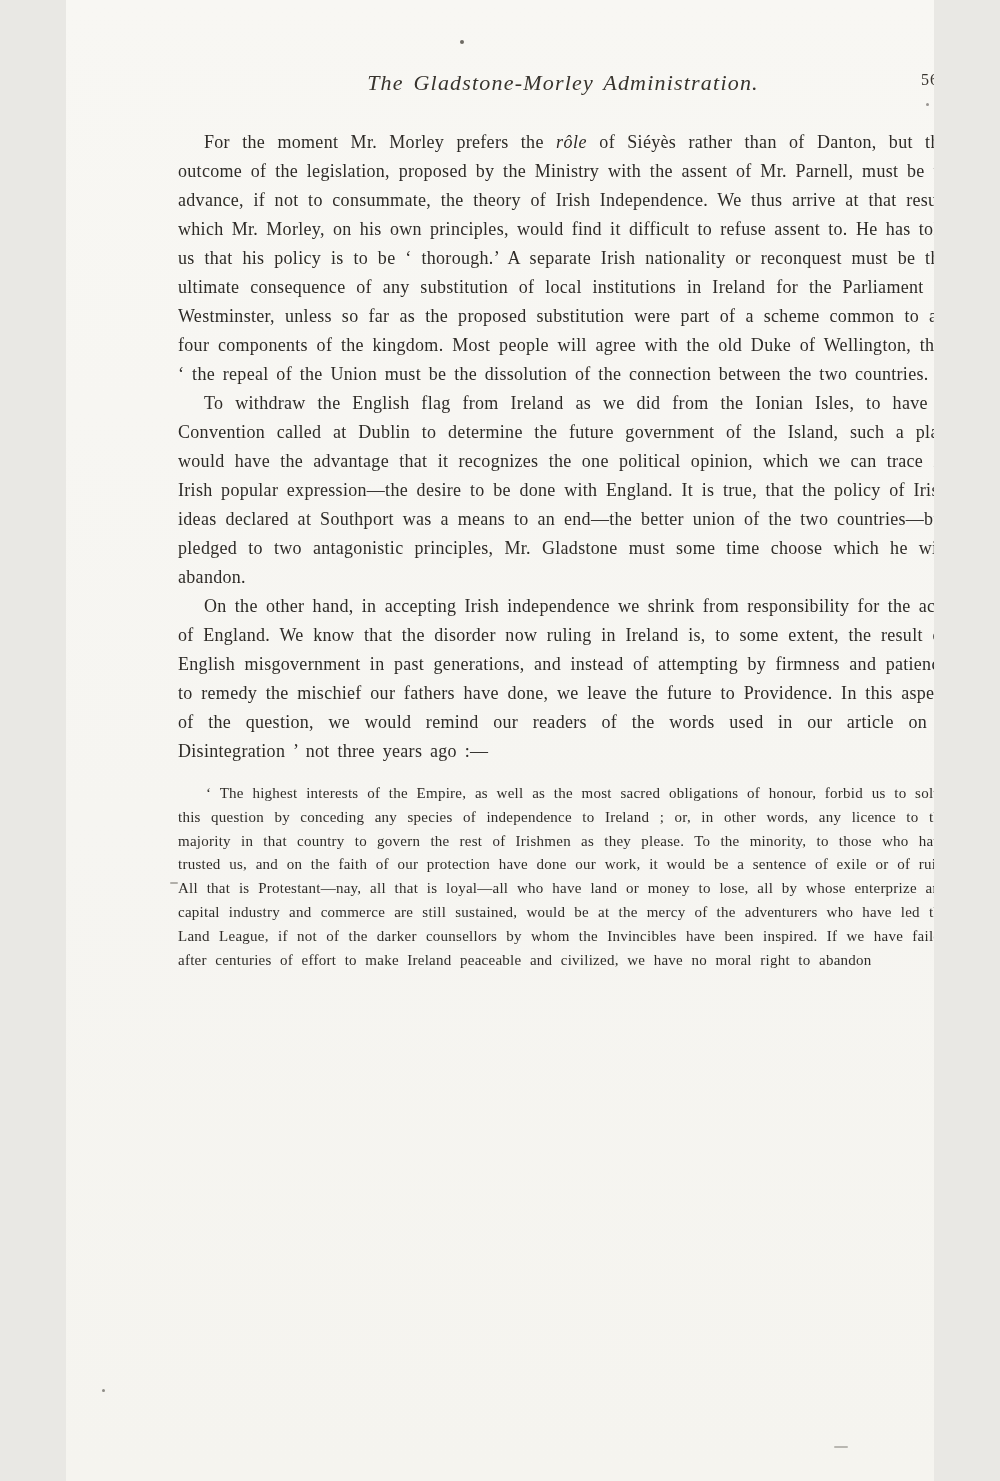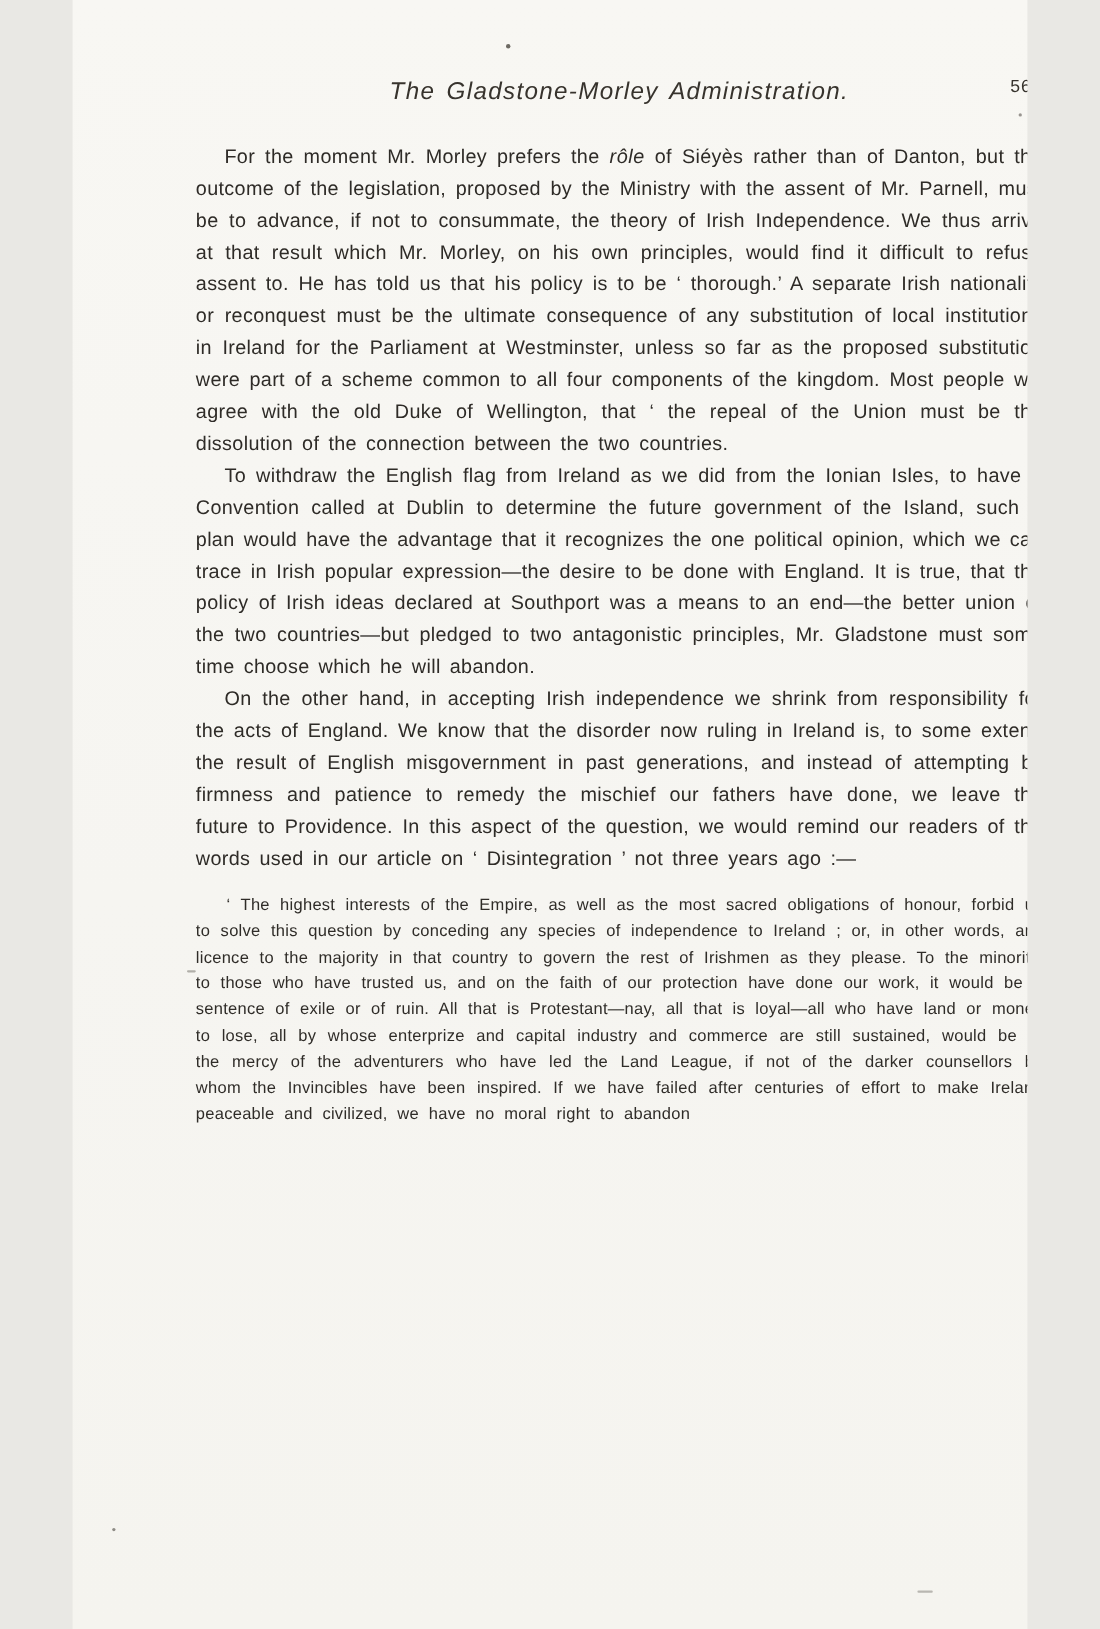--- a/index.html
+++ b/index.html
@@ -7,21 +7,21 @@
     padding: 0;
     background: #e9e8e4;
   }
   .page {
     position: relative;
     width: 868px;
     height: 1481px;
     margin: 0 auto;
     background: linear-gradient(180deg, #f8f7f3 0%, #f6f5f1 55%, #f5f4ef 100%);
     overflow: hidden;
-    font-family: Liberation Sans, sans-serif;
+    font-family: Liberation Serif, serif;
     color: #2e2b27;
   }
   .text-column {
     position: absolute;
     left: 112px;
     top: 70px;
     width: 770px;
   }
   .header {
     position: relative;

